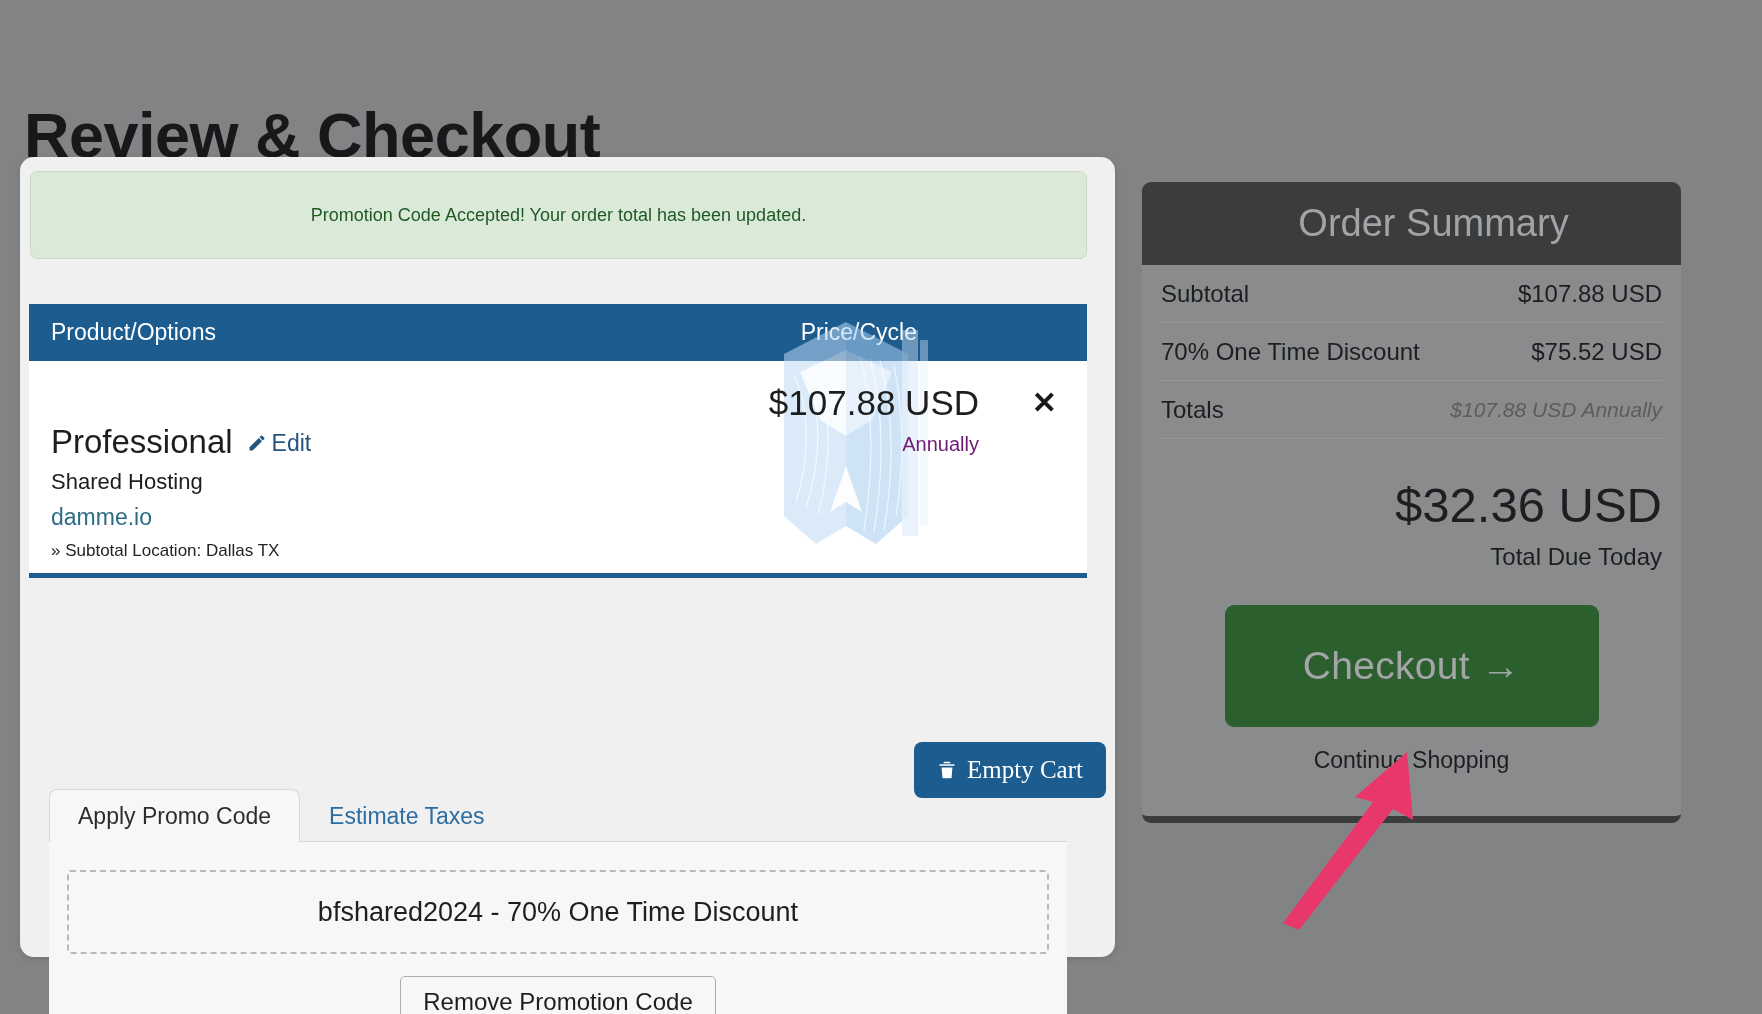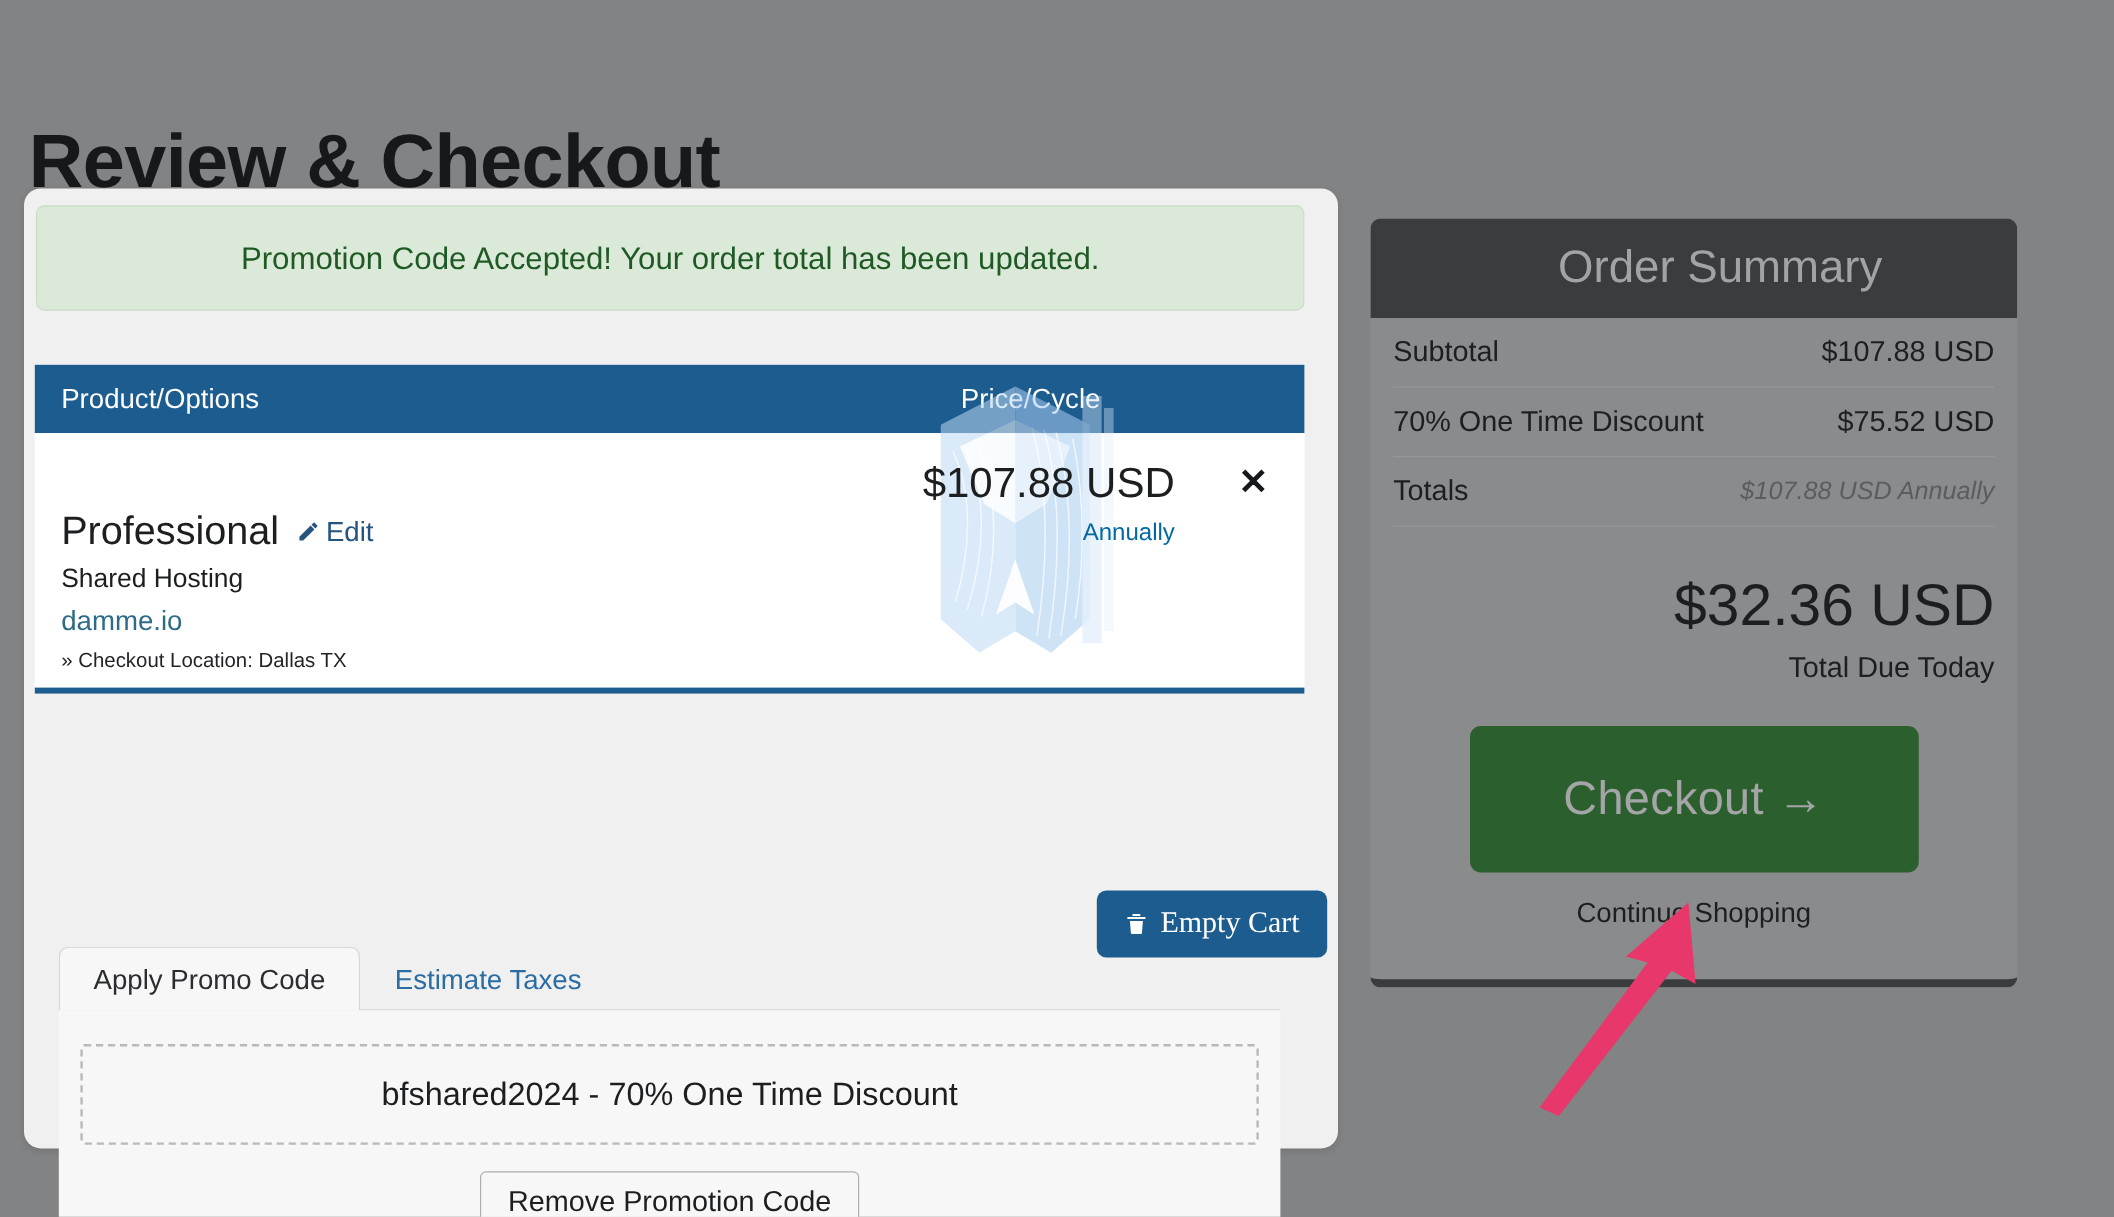--- a/index.html
+++ b/index.html
@@ -52,21 +52,21 @@
     height: 88px;
     background: #dbe9d8;
     border: 1px solid #cadcc6;
     border-radius: 7px;
     box-sizing: border-box;
     display: flex;
     align-items: center;
     justify-content: center;
   }
   .alert-success-text {
-    font-size: 26px;
+    font-size: 18px;
     color: #1f5a25;
   }
 
   .order-table {
     position: absolute;
     left: 9px;
     top: 147px;
     width: 1058px;
     background: #ffffff;
     box-sizing: border-box;
@@ -147,21 +147,21 @@
     text-align: right;
     z-index: 3;
   }
   .price-amount {
     font-size: 35px;
     color: #1c1e20;
     white-space: nowrap;
   }
   .price-cycle {
     font-size: 20px;
-    color: #0369a1;
+    color: #701a75;
     margin-top: 10px;
   }
 
   .remove-item-btn {
     position: absolute;
     right: 30px;
     top: 27px;
     font-size: 30px;
     color: #16181a;
     line-height: 1;
@@ -411,21 +411,21 @@
             <span class="prod-name">Professional</span>
             <a class="edit-link">
               <svg class="pencil-icon" viewBox="0 0 24 24" xmlns="http://www.w3.org/2000/svg">
                 <path d="M3 17.2V21h3.8L18 9.8 14.2 6 3 17.2zM20.7 7.1c.4-.4.4-1 0-1.4l-2.4-2.4c-.4-.4-1-.4-1.4 0l-1.8 1.8 3.8 3.8 1.8-1.8z" fill="#25557f"></path>
               </svg>
               <span>Edit</span>
             </a>
           </div>
           <div class="prod-group">Shared Hosting</div>
           <div class="prod-domain">damme.io</div>
-          <div class="prod-config">» Checkout Location: Dallas TX</div>
+          <div class="prod-config">» Subtotal Location: Dallas TX</div>
         </div>
 
         <div class="price-block">
           <div class="price-amount">$107.88 USD</div>
           <div class="price-cycle">Annually</div>
         </div>
 
         <button class="remove-item-btn">✕</button>
       </div>
     </div>

